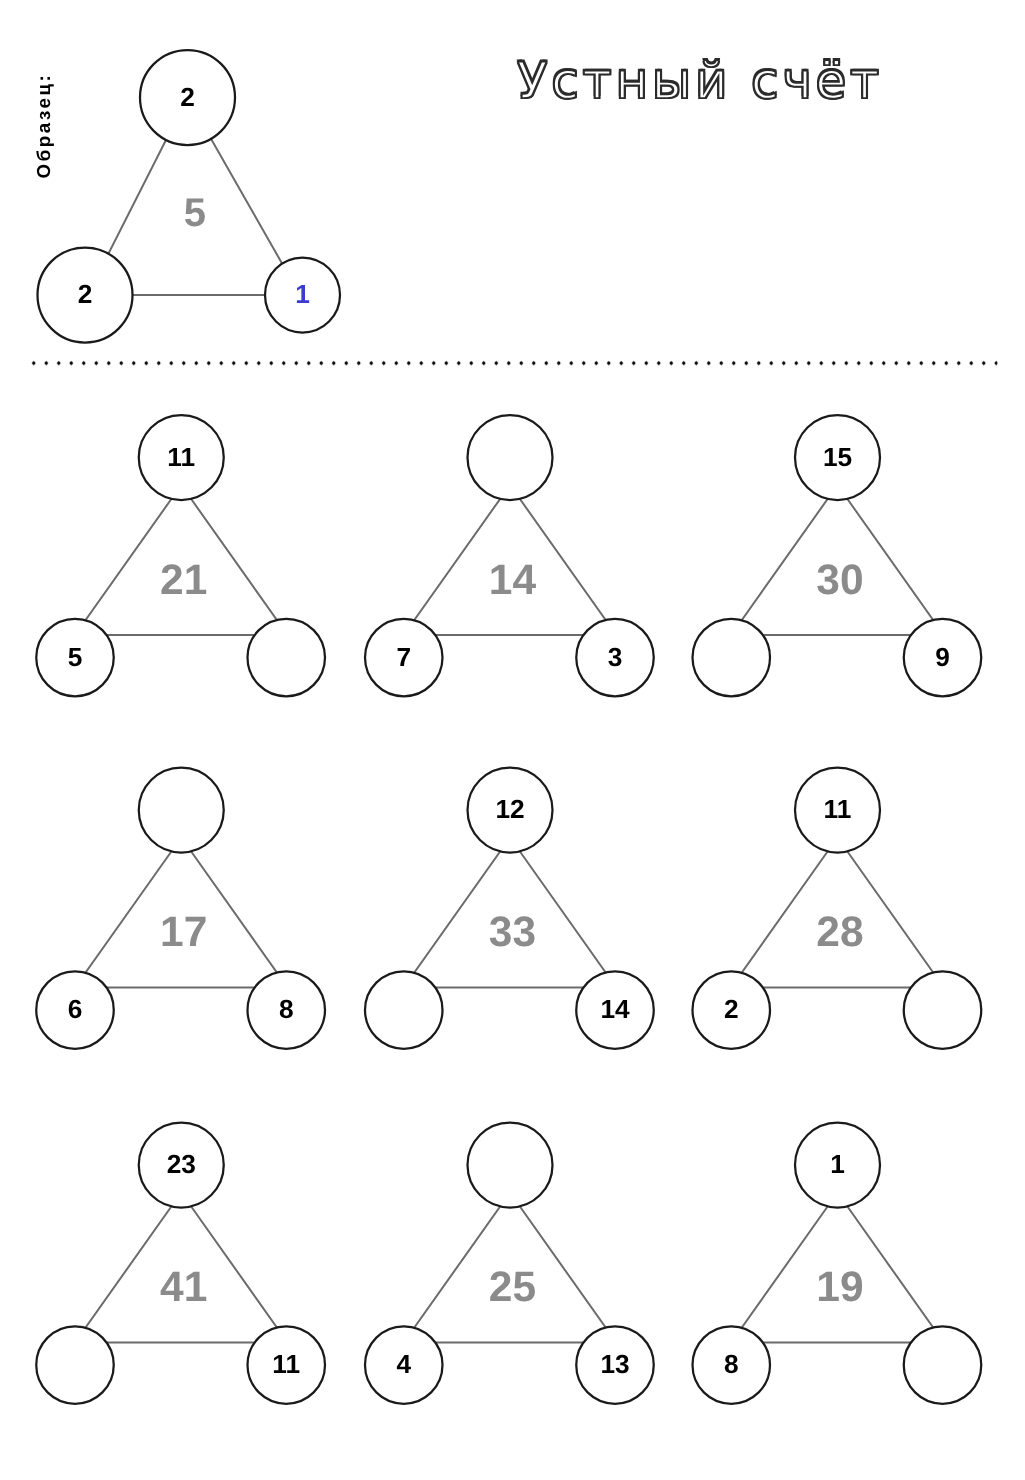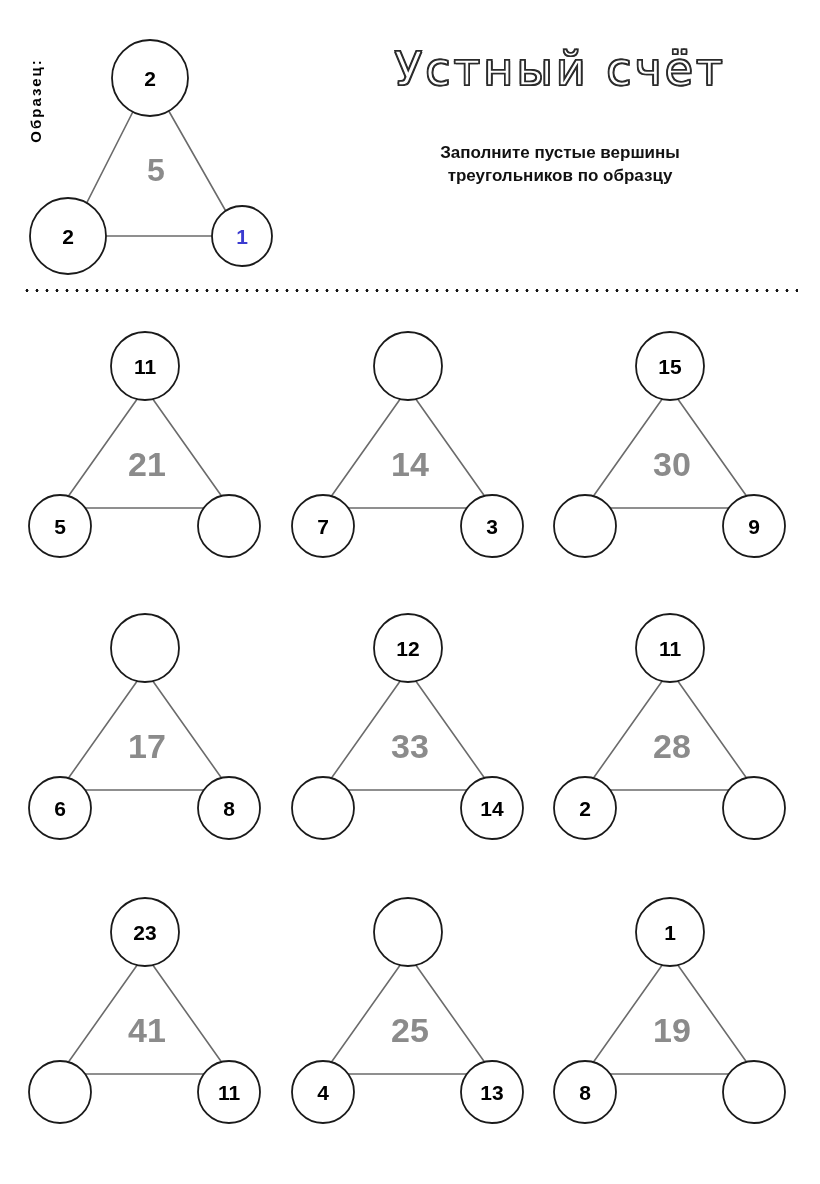--- a/index.html
+++ b/index.html
@@ -38,21 +38,21 @@
     margin-top: 62px;
   }
 
   #title {
     position: absolute;
     left: 330px;
     top: 42px;
     width: 460px;
     text-align: center;
     font-family: "DejaVu Sans", sans-serif;
-    font-size: 46px;
+    font-size: 40px;
     letter-spacing: 3px;
     color: #ffffff;
     -webkit-text-stroke: 1.4px #2b2b2b;
     text-shadow:
       -1px -1px 0 #2b2b2b,
        1px -1px 0 #2b2b2b,
       -1px  1px 0 #2b2b2b,
        1px  1px 0 #2b2b2b;
   }
 
@@ -124,24 +124,20 @@
       <circle class="node-circle" cx="58" cy="218" r="38"></circle>
       <text class="node-text" x="58" y="218">2</text>
       <circle class="node-circle" cx="232" cy="218" r="30"></circle>
       <text class="node-text accent" x="232" y="218">1</text>
       <text class="center-text" x="146" y="152">5</text>
     </svg>
   </div>
 
   <div id="title">Устный счёт</div>
 
-  <div id="instructions">
-    <div>Заполните пустые вершины</div>
-    <div>треугольников по образцу</div>
-  </div>
 
   <div id="divider"></div>
 
   <div class="triangle" style="left:0px; top:318px; width:275px; height:250px;">
     <svg width="275" height="250" viewBox="0 0 275 250">
       <polyline class="tri-line" points="145,70 60,190 230,190 145,70"></polyline>
       <circle class="node-circle" cx="145" cy="48" r="34"></circle>
       <text class="node-text" x="145" y="48">11</text>
       <circle class="node-circle" cx="60" cy="208" r="31"></circle>
       <text class="node-text" x="60" y="208">5</text>

